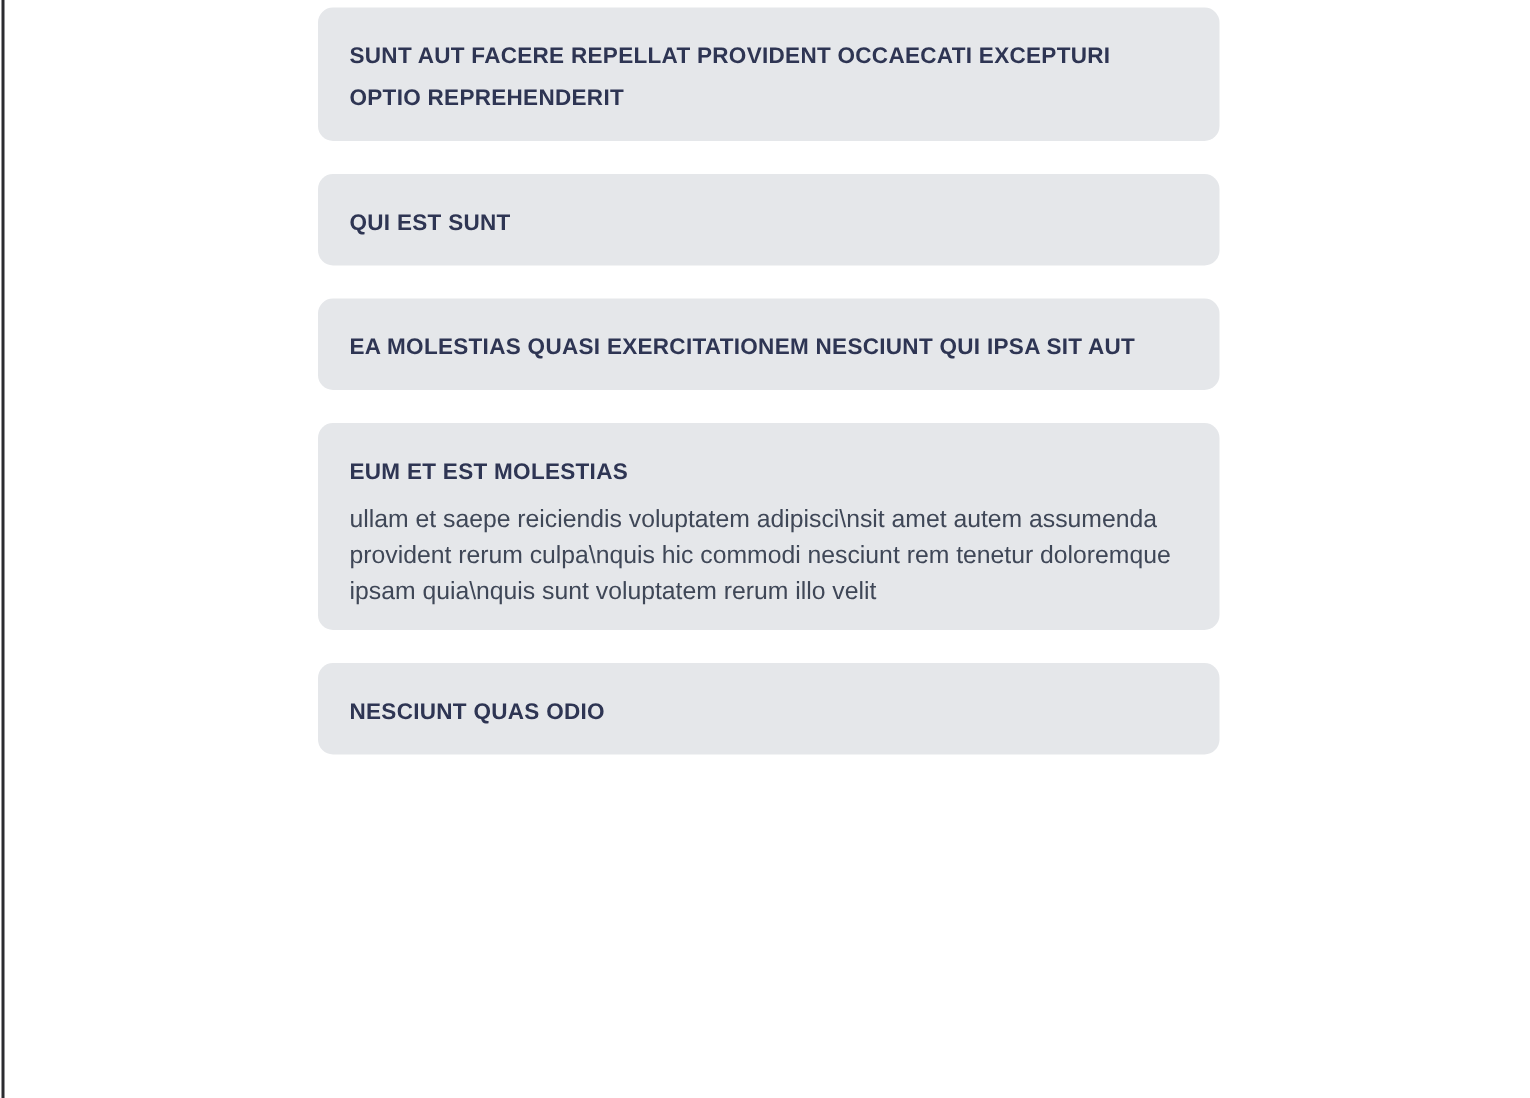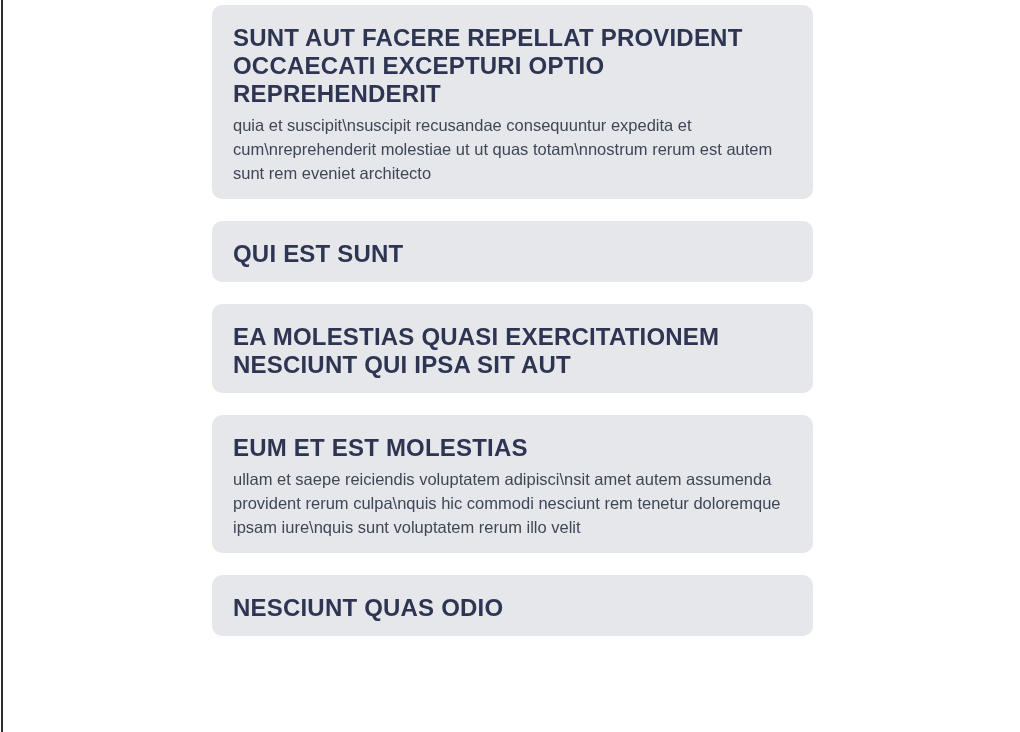--- a/index.html
+++ b/index.html
@@ -28,21 +28,21 @@
   }
   .card {
     box-sizing: border-box;
     width: 601px;
     background: var(--card-bg, #e5e7ea);
     border-radius: 10px;
     padding: 19px 22px 14px 21px;
   }
   .card-title {
     margin: 0;
-    font-size: 24px;
+    font-size: 15px;
     line-height: 28px;
     font-weight: 600;
     letter-spacing: 0.2px;
     color: var(--title-color, #2e3553);
   }
   .card-body {
     margin: 5px 0 0 0;
     font-size: 16.5px;
     line-height: 24px;
     font-weight: 400;
@@ -52,33 +52,32 @@
   .card-body:empty { display: none; }
 </style>
 </head>
 <body>
 
 <div class="window-edge"></div>
 
 <main class="post-list">
   <article class="card">
     <h2 class="card-title">SUNT AUT FACERE REPELLAT PROVIDENT OCCAECATI EXCEPTURI OPTIO REPREHENDERIT</h2>
-    <p class="card-body">quia et suscipit\nsuscipit recusandae consequuntur expedita et cum\nreprehenderit molestiae ut ut quas totam\nnostrum rerum est autem sunt rem eveniet architecto</p>
   </article>
 
   <article class="card">
     <h2 class="card-title">QUI EST SUNT</h2>
   </article>
 
   <article class="card">
     <h2 class="card-title">EA MOLESTIAS QUASI EXERCITATIONEM NESCIUNT QUI IPSA SIT AUT</h2>
   </article>
 
   <article class="card">
     <h2 class="card-title">EUM ET EST MOLESTIAS</h2>
-    <p class="card-body">ullam et saepe reiciendis voluptatem adipisci\nsit amet autem assumenda provident rerum culpa\nquis hic commodi nesciunt rem tenetur doloremque ipsam iure\nquis sunt voluptatem rerum illo velit</p>
+    <p class="card-body">ullam et saepe reiciendis voluptatem adipisci\nsit amet autem assumenda provident rerum culpa\nquis hic commodi nesciunt rem tenetur doloremque ipsam quia\nquis sunt voluptatem rerum illo velit</p>
   </article>
 
   <article class="card">
     <h2 class="card-title">NESCIUNT QUAS ODIO</h2>
 
   </article>
 </main>
 
 </body></html>

